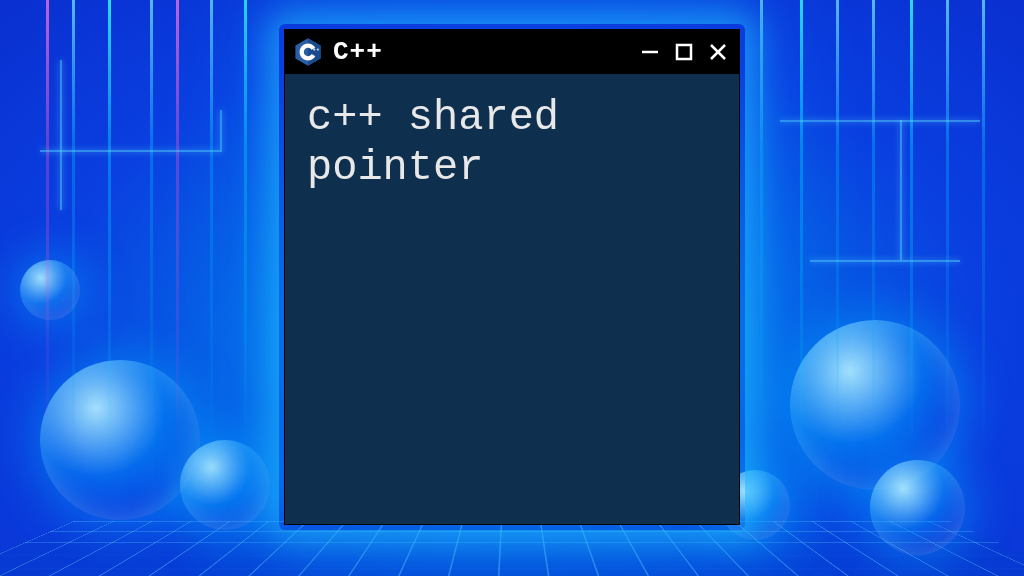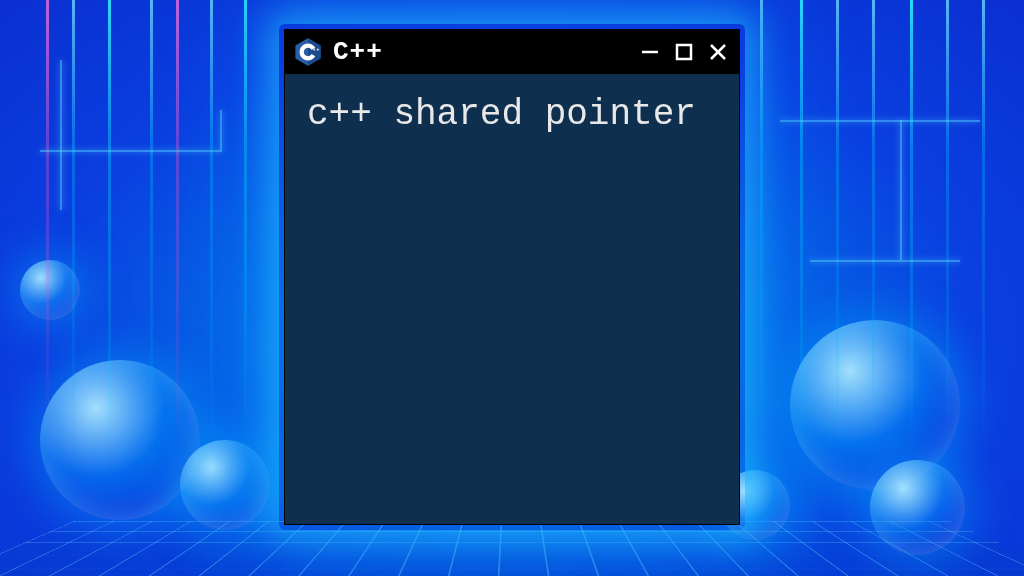--- a/index.html
+++ b/index.html
@@ -72,21 +72,21 @@
       color: #fff; font-weight: 700; font-size: 26px; letter-spacing: 1px;
       font-family: "Consolas","Courier New",monospace;
     }
     .win-controls { display: flex; align-items: center; gap: 12px; }
     .win-btn { color: #fff; width: 22px; height: 22px; display: flex; align-items: center; justify-content: center; cursor: pointer; }
     .win-btn svg { stroke: #fff; }
     .content {
       flex: 1; padding: 20px 22px;
       color: #e8e8e8;
       font-family: "Consolas","Courier New",monospace;
-      font-size: 36px; line-height: 1.18;
+      font-size: 42px; line-height: 1.18;
       white-space: pre-wrap;
     }
   </style>
 </head>
 <body>
 
 <div class="bg-overlay">
   <div class="grid-floor"></div>
 
   <div class="orb" style="left:40px; top:360px; width:160px; height:160px;"></div>

